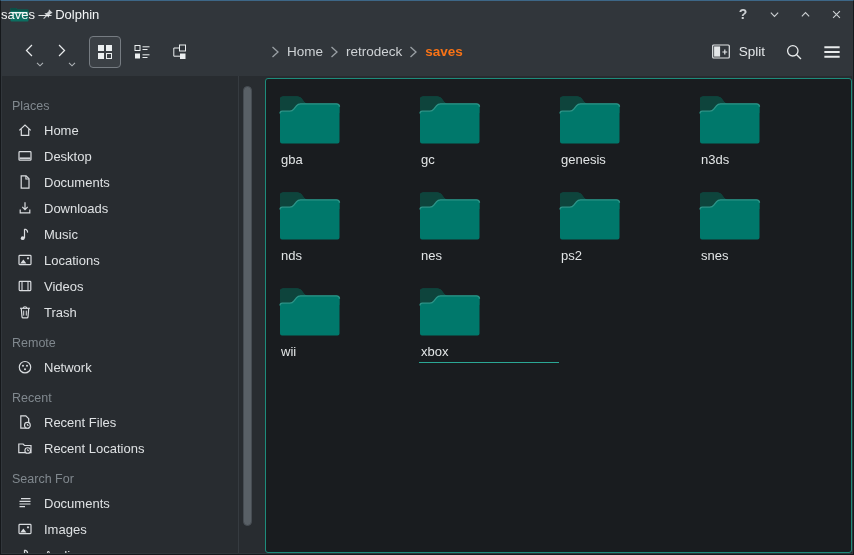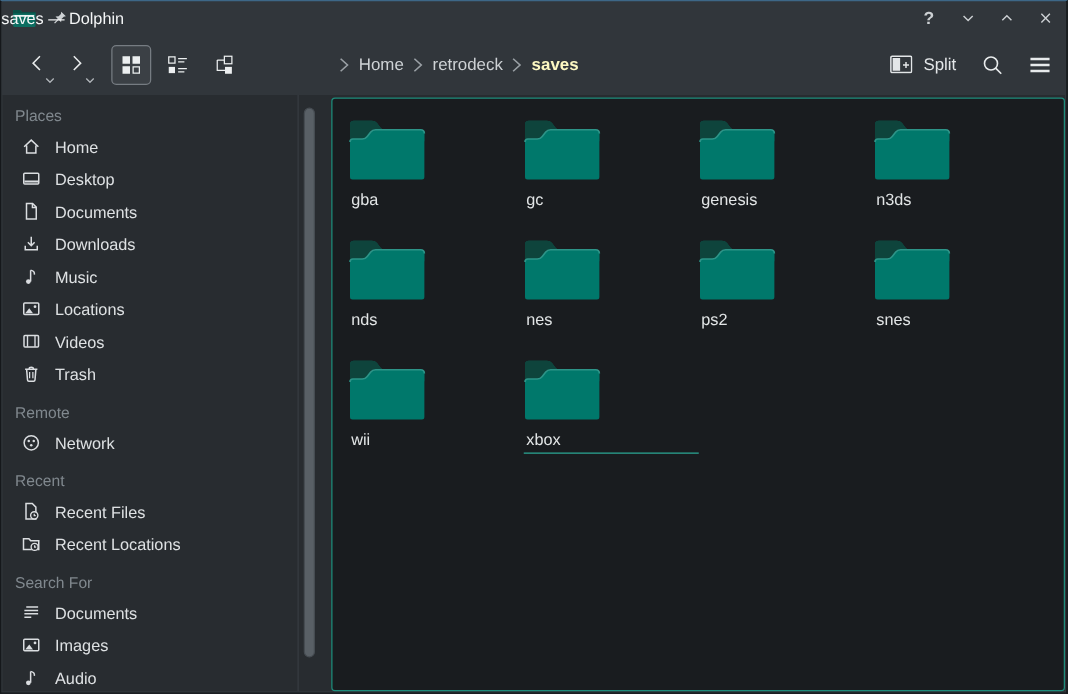--- a/index.html
+++ b/index.html
@@ -28,33 +28,33 @@
   .nav-caret svg{ width:8px; height:5px; display:block; }
   .view-group{ display:flex; gap:5px; margin-left:12px; }
   .view-btn{ width:32px; height:32px; border-radius:4px; border:1px solid transparent; background:none; color:#eceff0; display:flex; align-items:center; justify-content:center; }
   .view-btn.selected{ background:#3b4045; border-color:#767c82; }
   .view-btn svg{ width:16px; height:16px; display:block; }
 
   .breadcrumb{ position:absolute; left:263px; top:0; height:100%; display:flex; align-items:center; font-size:13.5px; }
   .crumb-sep{ color:#9aa0a5; margin:0 7px; display:flex; }
   .crumb-sep svg{ width:9px; height:12px; display:block; }
   .crumb{ color:#ced2d5; cursor:default; }
-  .crumb.current{ color:#fef9c3; font-weight:bold; }
+  .crumb.current{ color:#f97316; font-weight:bold; }
 
   .toolbar-right{ margin-left:auto; display:flex; align-items:center; gap:20px; }
   .split-btn{ display:flex; align-items:flex-start; gap:9px; background:none; border:none; color:#e3e6e8; font-size:13.5px; font-family:inherit; }
   .split-btn svg{ width:18px; height:15px; display:block; }
   .icon-btn{ background:none; border:none; color:#e8ebec; display:flex; }
   .icon-btn svg{ width:18px; height:18px; display:block; }
 
   
   .content{ position:absolute; top:75px; left:1px; right:1px; bottom:1px; display:flex; background:var(--sidebar-bg); }
   .sidebar{ width:236px; padding-top:4px; overflow:hidden; }
   .sb-header{ height:21px; line-height:21px; padding-left:10px; margin-top:8px; color:#80888e; font-size:12.5px; }
-  .sb-header:first-child{ margin-top:3px; }
+  .sb-header:first-child{ margin-top:16px; }
   .sb-item{ height:26px; display:flex; align-items:center; padding-left:15px; color:#dee1e3; font-size:13px; cursor:default; }
   .sb-icon{ width:16px; height:16px; margin-right:11px; color:#dadde0; flex:none; }
   .sb-icon svg{ width:16px; height:16px; display:block; }
 
   .sb-scroll{ width:17px; position:relative; border-left:1px solid #363b40; flex:none; }
   .sb-thumb{ position:absolute; top:10px; left:4px; width:9px; height:440px; border-radius:4.5px; background:#596066; border:1px solid #464c52; }
 
   .main-view{ flex:1; margin:2px 0 0 10px; background:var(--view-bg); border:1px solid var(--accent); border-radius:3px; overflow:hidden; }
   .folder-grid{ display:grid; grid-template-columns:repeat(4,140px); grid-auto-rows:96px; padding:16px 0 0 13px; }
   .folder-cell{ display:flex; flex-direction:column; cursor:default; }

